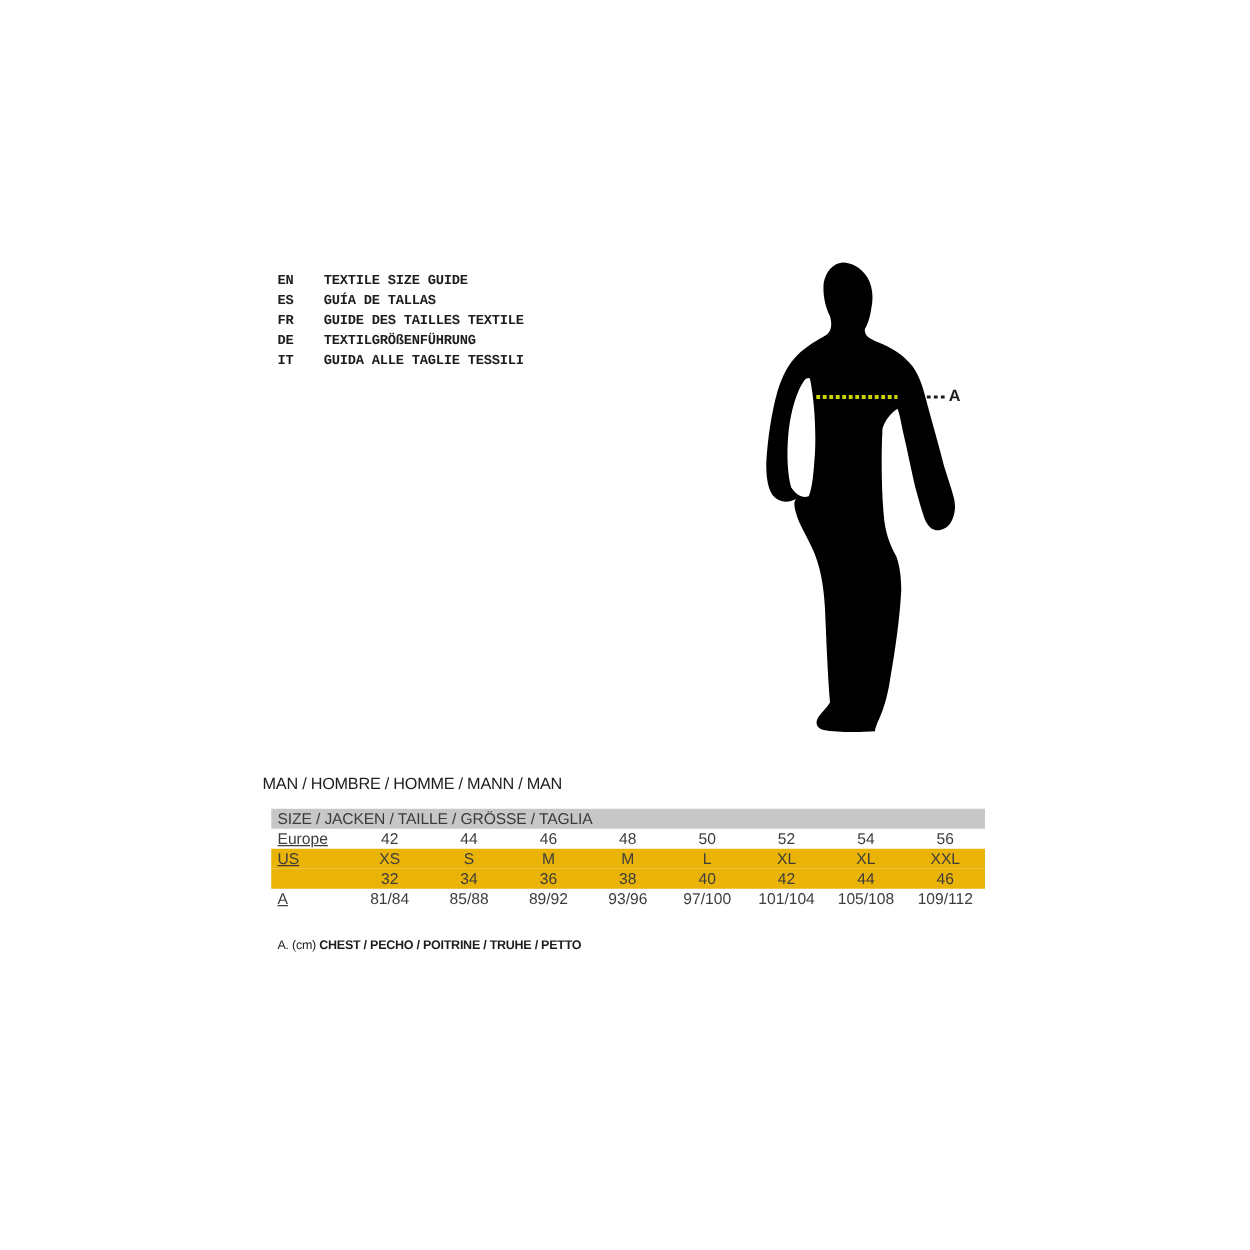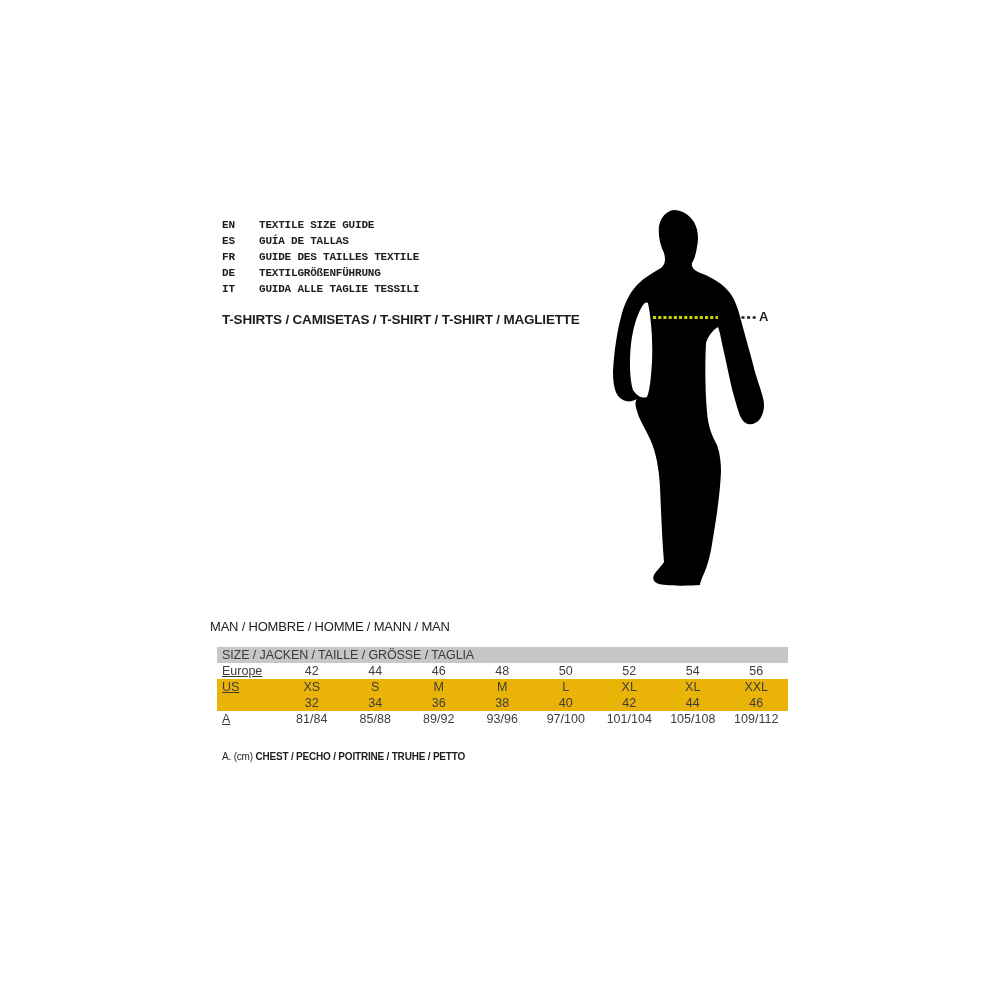--- a/index.html
+++ b/index.html
@@ -54,21 +54,20 @@
     <span class="lang-code">DE</span>
     <span>TEXTILGRÖßENFÜHRUNG</span>
   </div>
   <div class="lang-row">
     <span class="lang-code">IT</span>
     <span>GUIDA ALLE TAGLIE TESSILI</span>
   </div>
 </div>
 
 <div class="abs type-block">
-  <div>T-SHIRTS / CAMISETAS / T-SHIRT / T-SHIRT / MAGLIETTE</div>
 </div>
 
 <svg class="abs figure-svg" width="184" height="390" viewBox="598 205 184 390" xmlns="http://www.w3.org/2000/svg">
   <path fill="#000000" fill-rule="evenodd" d="
     M 674 210
     C 681 210 689 214 694 222
     C 698 229 699 238 697 247
     C 696 254 694 260 692 263
     C 691 268 695 271 703 274
     C 713 278 723 284 730 293

